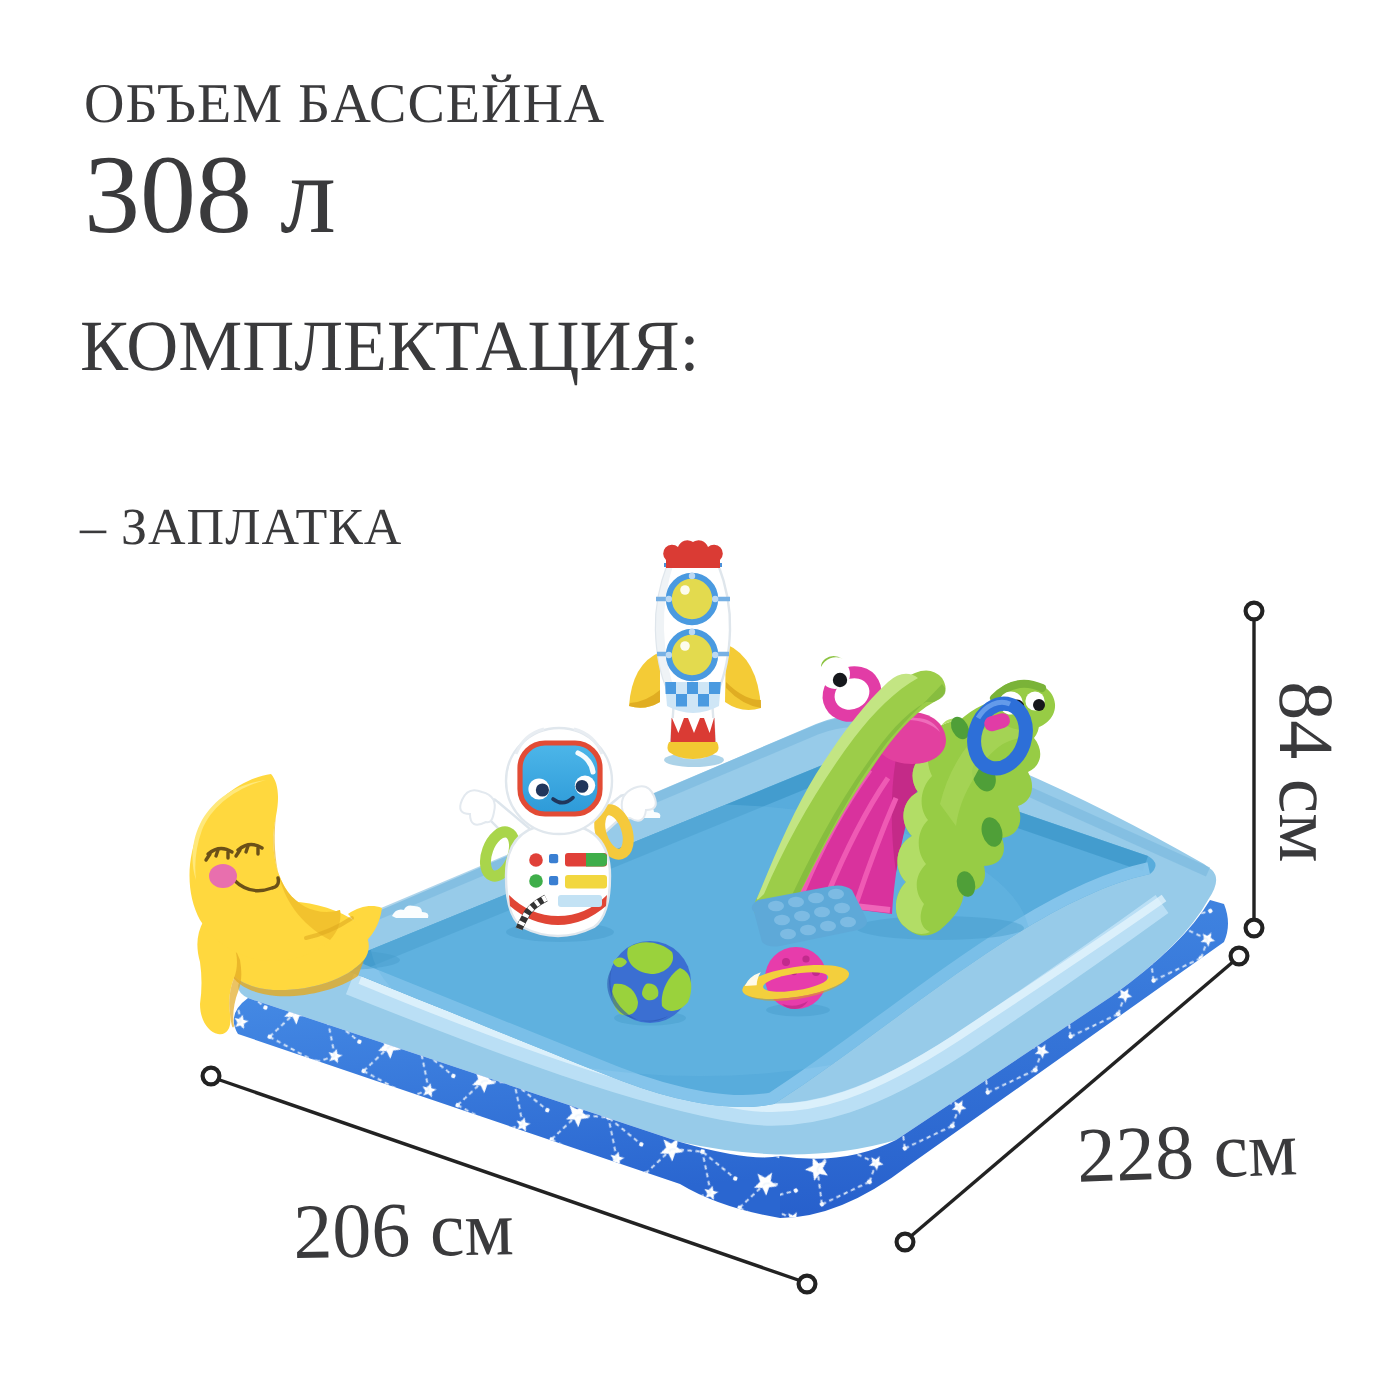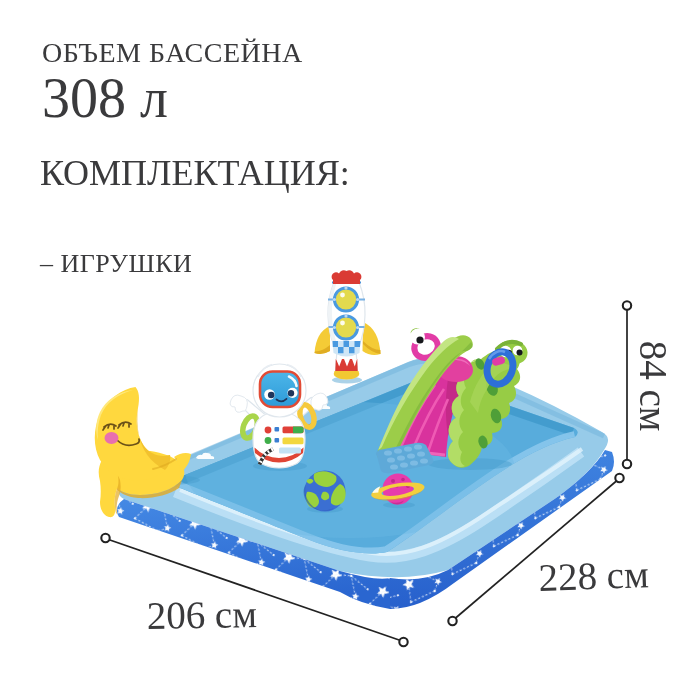--- a/index.html
+++ b/index.html
@@ -9,21 +9,21 @@
 <body>
 <div class="wrap">
 
 <div class="t" style="left:42px;top:39px;font-size:28px;letter-spacing:0.5px;">ОБЪЕМ БАССЕЙНА</div>
 
 <div class="t" style="left:42px;top:70px;font-size:56px;letter-spacing:0px;">308 л</div>
 
 <div class="t" style="left:40px;top:155px;font-size:36px;letter-spacing:0px;">КОМПЛЕКТАЦИЯ:</div>
 
 
-<div class="t" style="left:40px;top:251px;font-size:26px;letter-spacing:0.5px;">– ИГРУШКИ</div>
+<div class="t" style="left:40px;top:251px;font-size:26px;letter-spacing:0.5px;">– ЗАПЛАТКА</div>
 
 <svg width="700" height="700" viewBox="0 0 700 700" style="position:absolute;left:0;top:0;">
 <defs>
   <linearGradient id="wallgL" x1="0" y1="0" x2="0.25" y2="1">
     <stop offset="0" stop-color="#4489e4"></stop>
           <stop offset="1" stop-color="#2a66d0"></stop>
   </linearGradient>
   <linearGradient id="wallgR" x1="0" y1="0" x2="0" y2="1">
     <stop offset="0" stop-color="#3f83e0"></stop>
           <stop offset="1" stop-color="#2760cc"></stop>

